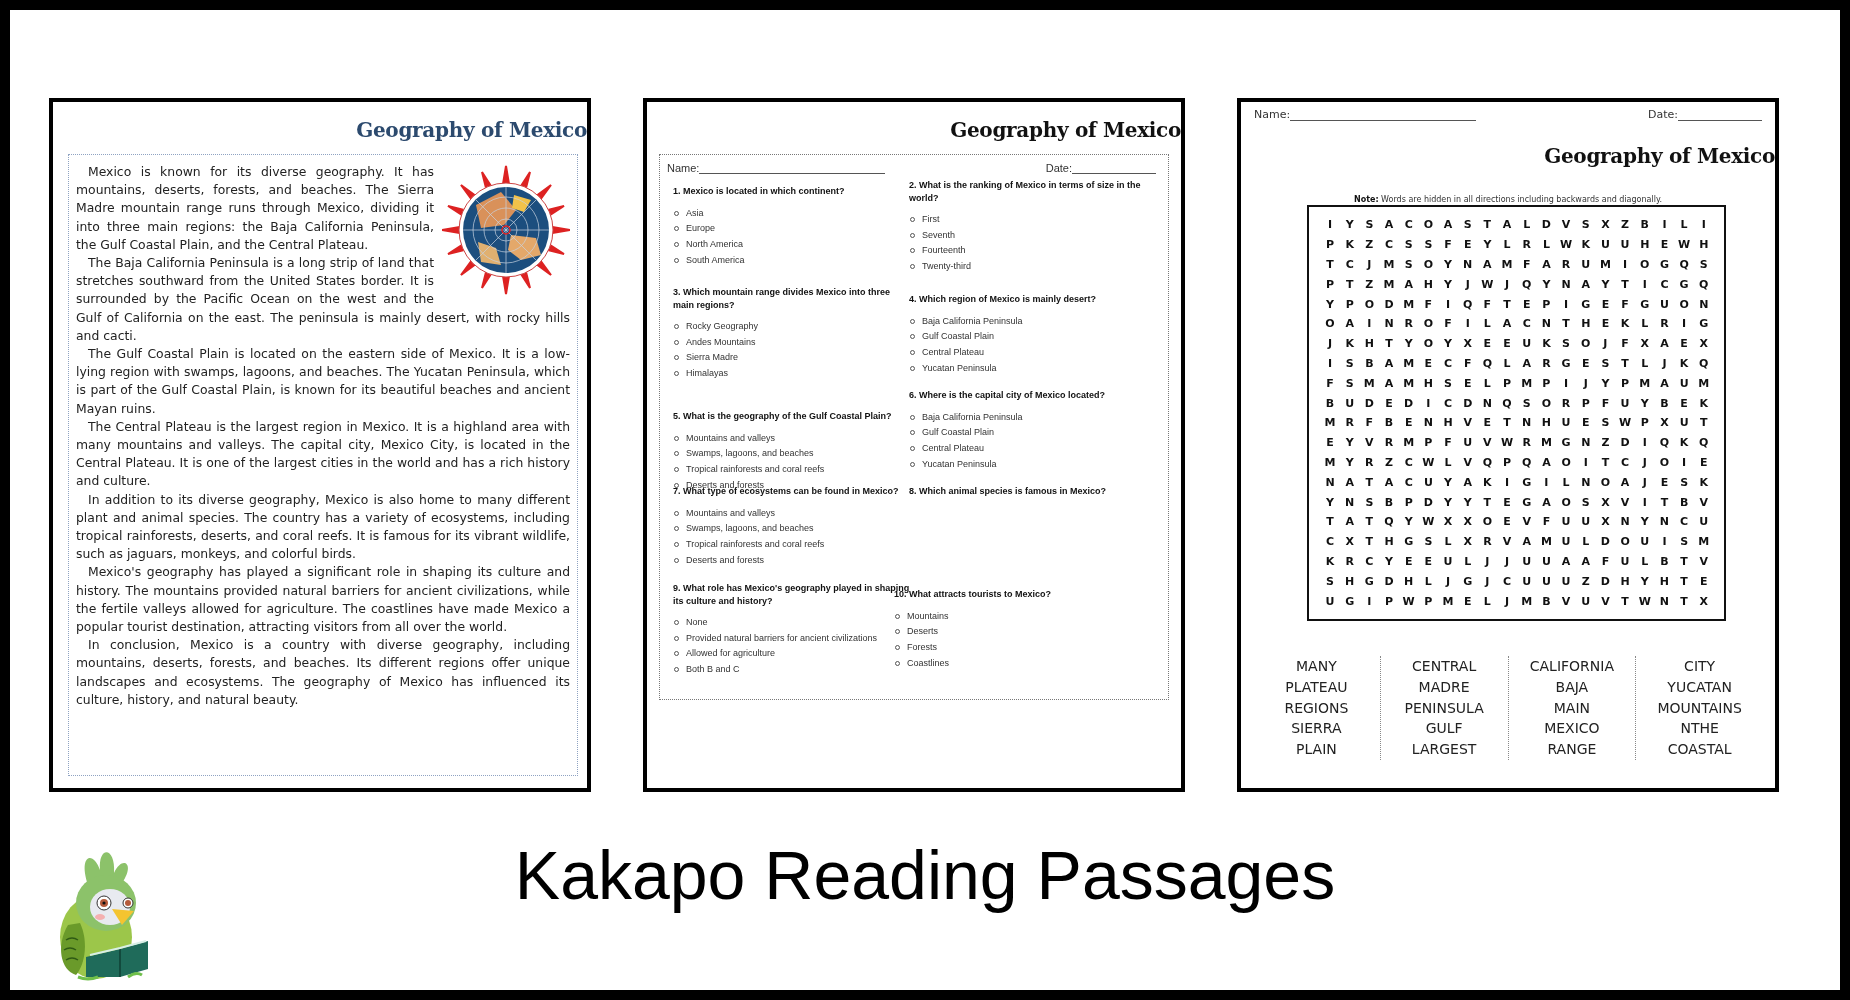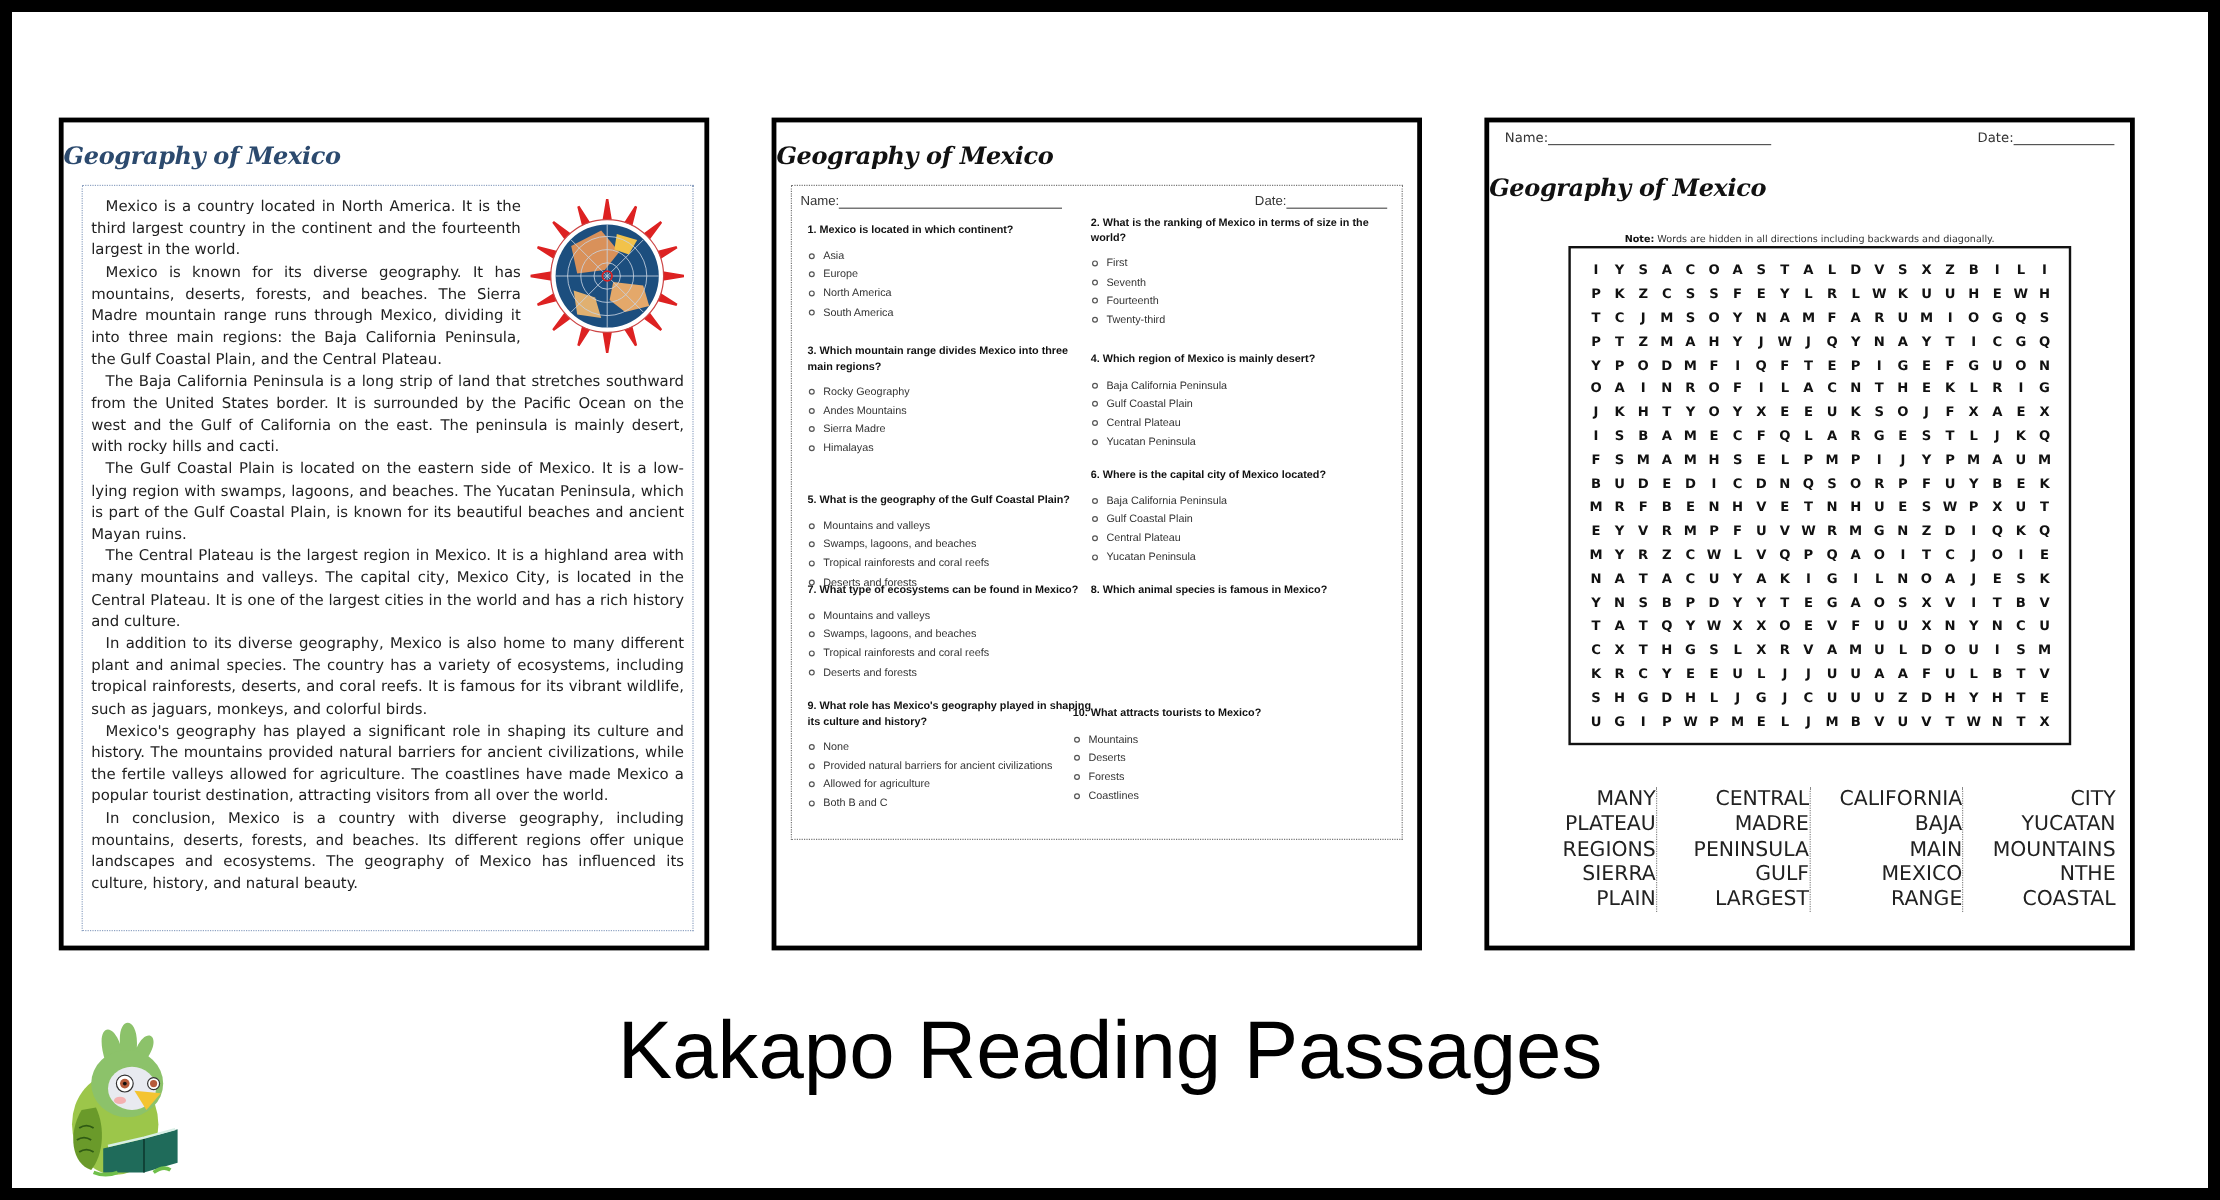--- a/index.html
+++ b/index.html
@@ -1,20 +1,20 @@
 <!DOCTYPE html>
 <html><head>
 <meta charset="utf-8">
 <style>
   html, body { margin:0; padding:0; }
   body { width:1850px; height:1000px; position:relative; overflow:hidden; background:#000; font-family:"DejaVu Sans", sans-serif; }
   .canvas { position:absolute; left:10px; top:10px; width:1830px; height:980px; background:#fff; }
   .page { position:absolute; top:98px; width:534px; height:686px; border:4px solid #000; background:#fff; box-sizing:content-box; }
   #p1 { left:49px; } #p2 { left:643px; } #p3 { left:1237px; }
-  .script-title { font-family:"DejaVu Serif", serif; font-style:italic; font-weight:bold; text-align:left; font-size:20px; letter-spacing:-0.3px; }
+  .script-title { font-family:"DejaVu Serif", serif; font-weight:bold; text-align:right; font-size:20px; letter-spacing:-0.3px; }
   
   #p1 .script-title { position:absolute; left:0; right:0; top:16px; color:#2c4a6e; }
   #p1 .box { position:absolute; left:15px; top:52px; width:510px; height:622px; border:1px dotted #8fa3c2; box-sizing:border-box; padding:8px 7px 0 7px; }
   #p1 .passage { font-family:"DejaVu Sans", sans-serif; font-size:12.4px; line-height:18.2px; color:#222; text-align:justify; }
   #p1 .passage p { margin:0; text-indent:12px; }
   #p1 .passage p:first-child { text-indent:0; }
   #p1 .compass { float:right; width:128px; height:130px; margin:2px 0 4px 8px; }
   
   #p2 .script-title { position:absolute; left:0; right:0; top:16px; color:#111; }
   #p2 .box { position:absolute; left:12px; top:52px; width:510px; height:546px; border:1px dotted #777; box-sizing:border-box; font-family:"Liberation Sans", sans-serif; }
@@ -33,21 +33,21 @@
   #p3 .namedate .date { position:absolute; right:0; }
   #p3 .script-title { position:absolute; left:0; right:0; top:42px; color:#111; }
   #p3 .note { position:absolute; left:0; right:0; top:93px; text-align:center; font-size:8px; color:#333; }
   #p3 .note b { color:#111; }
   #p3 .grid { position:absolute; left:66px; top:103px; width:419px; height:416px; border:2px solid #111; box-sizing:border-box; padding:8px 12px 0 13px; }
   #p3 .grid-row { display:flex; justify-content:space-between; height:19.8px; align-items:center; }
   #p3 .cell { width:16px; text-align:center; font-family:"DejaVu Sans", sans-serif; font-weight:bold; font-size:11px; color:#111; }
   #p3 .words { position:absolute; left:12px; right:12px; top:554px; display:flex; }
   #p3 .wcol { flex:1; text-align:center; border-left:1px dotted #888; }
   #p3 .wcol:first-child { border-left:none; }
-  #p3 .wcol div { font-family:"DejaVu Sans", sans-serif; font-size:17px; line-height:20.8px; color:#222;text-align:right; }
+  #p3 .wcol div { font-family:"DejaVu Sans", sans-serif; font-size:14px; line-height:20.8px; color:#222; }
   
   .footer-title { position:absolute; left:0; width:1850px; top:836px; text-align:center; font-family:"Liberation Sans", sans-serif; font-size:68px; color:#000; }
   .logo { position:absolute; left:38px; top:845px; width:128px; height:140px; }
 </style>
 </head>
 <body>
 
 <div class="canvas"></div>
 
 <div class="page" id="p1">
@@ -85,21 +85,20 @@
               <circle r="22"></circle>
               <circle r="11"></circle>
             <line x1="-43" y1="0" x2="43" y2="0"></line>
               <line x1="0" y1="-43" x2="0" y2="43"></line>
             <line x1="-30" y1="-30" x2="30" y2="30"></line>
               <line x1="-30" y1="30" x2="30" y2="-30"></line>
           </g>
           <circle r="4" fill="none" stroke="#d22" stroke-width="1.5"></circle>
         </g>
       </svg>
-      <p>Mexico is a country located in North America. It is the third largest country in the continent and the fourteenth largest in the world.</p>
       <p>Mexico is known for its diverse geography. It has mountains, deserts, forests, and beaches. The Sierra Madre mountain range runs through Mexico, dividing it into three main regions: the Baja California Peninsula, the Gulf Coastal Plain, and the Central Plateau.</p>
       <p>The Baja California Peninsula is a long strip of land that stretches southward from the United States border. It is surrounded by the Pacific Ocean on the west and the Gulf of California on the east. The peninsula is mainly desert, with rocky hills and cacti.</p>
       <p>The Gulf Coastal Plain is located on the eastern side of Mexico. It is a low-lying region with swamps, lagoons, and beaches. The Yucatan Peninsula, which is part of the Gulf Coastal Plain, is known for its beautiful beaches and ancient Mayan ruins.</p>
       <p>The Central Plateau is the largest region in Mexico. It is a highland area with many mountains and valleys. The capital city, Mexico City, is located in the Central Plateau. It is one of the largest cities in the world and has a rich history and culture.</p>
       <p>In addition to its diverse geography, Mexico is also home to many different plant and animal species. The country has a variety of ecosystems, including tropical rainforests, deserts, and coral reefs. It is famous for its vibrant wildlife, such as jaguars, monkeys, and colorful birds.</p>
       <p>Mexico's geography has played a significant role in shaping its culture and history. The mountains provided natural barriers for ancient civilizations, while the fertile valleys allowed for agriculture. The coastlines have made Mexico a popular tourist destination, attracting visitors from all over the world.</p>
       <p>In conclusion, Mexico is a country with diverse geography, including mountains, deserts, forests, and beaches. Its different regions offer unique landscapes and ecosystems. The geography of Mexico has influenced its culture, history, and natural beauty.</p>
     </div>
   </div>
 </div>

